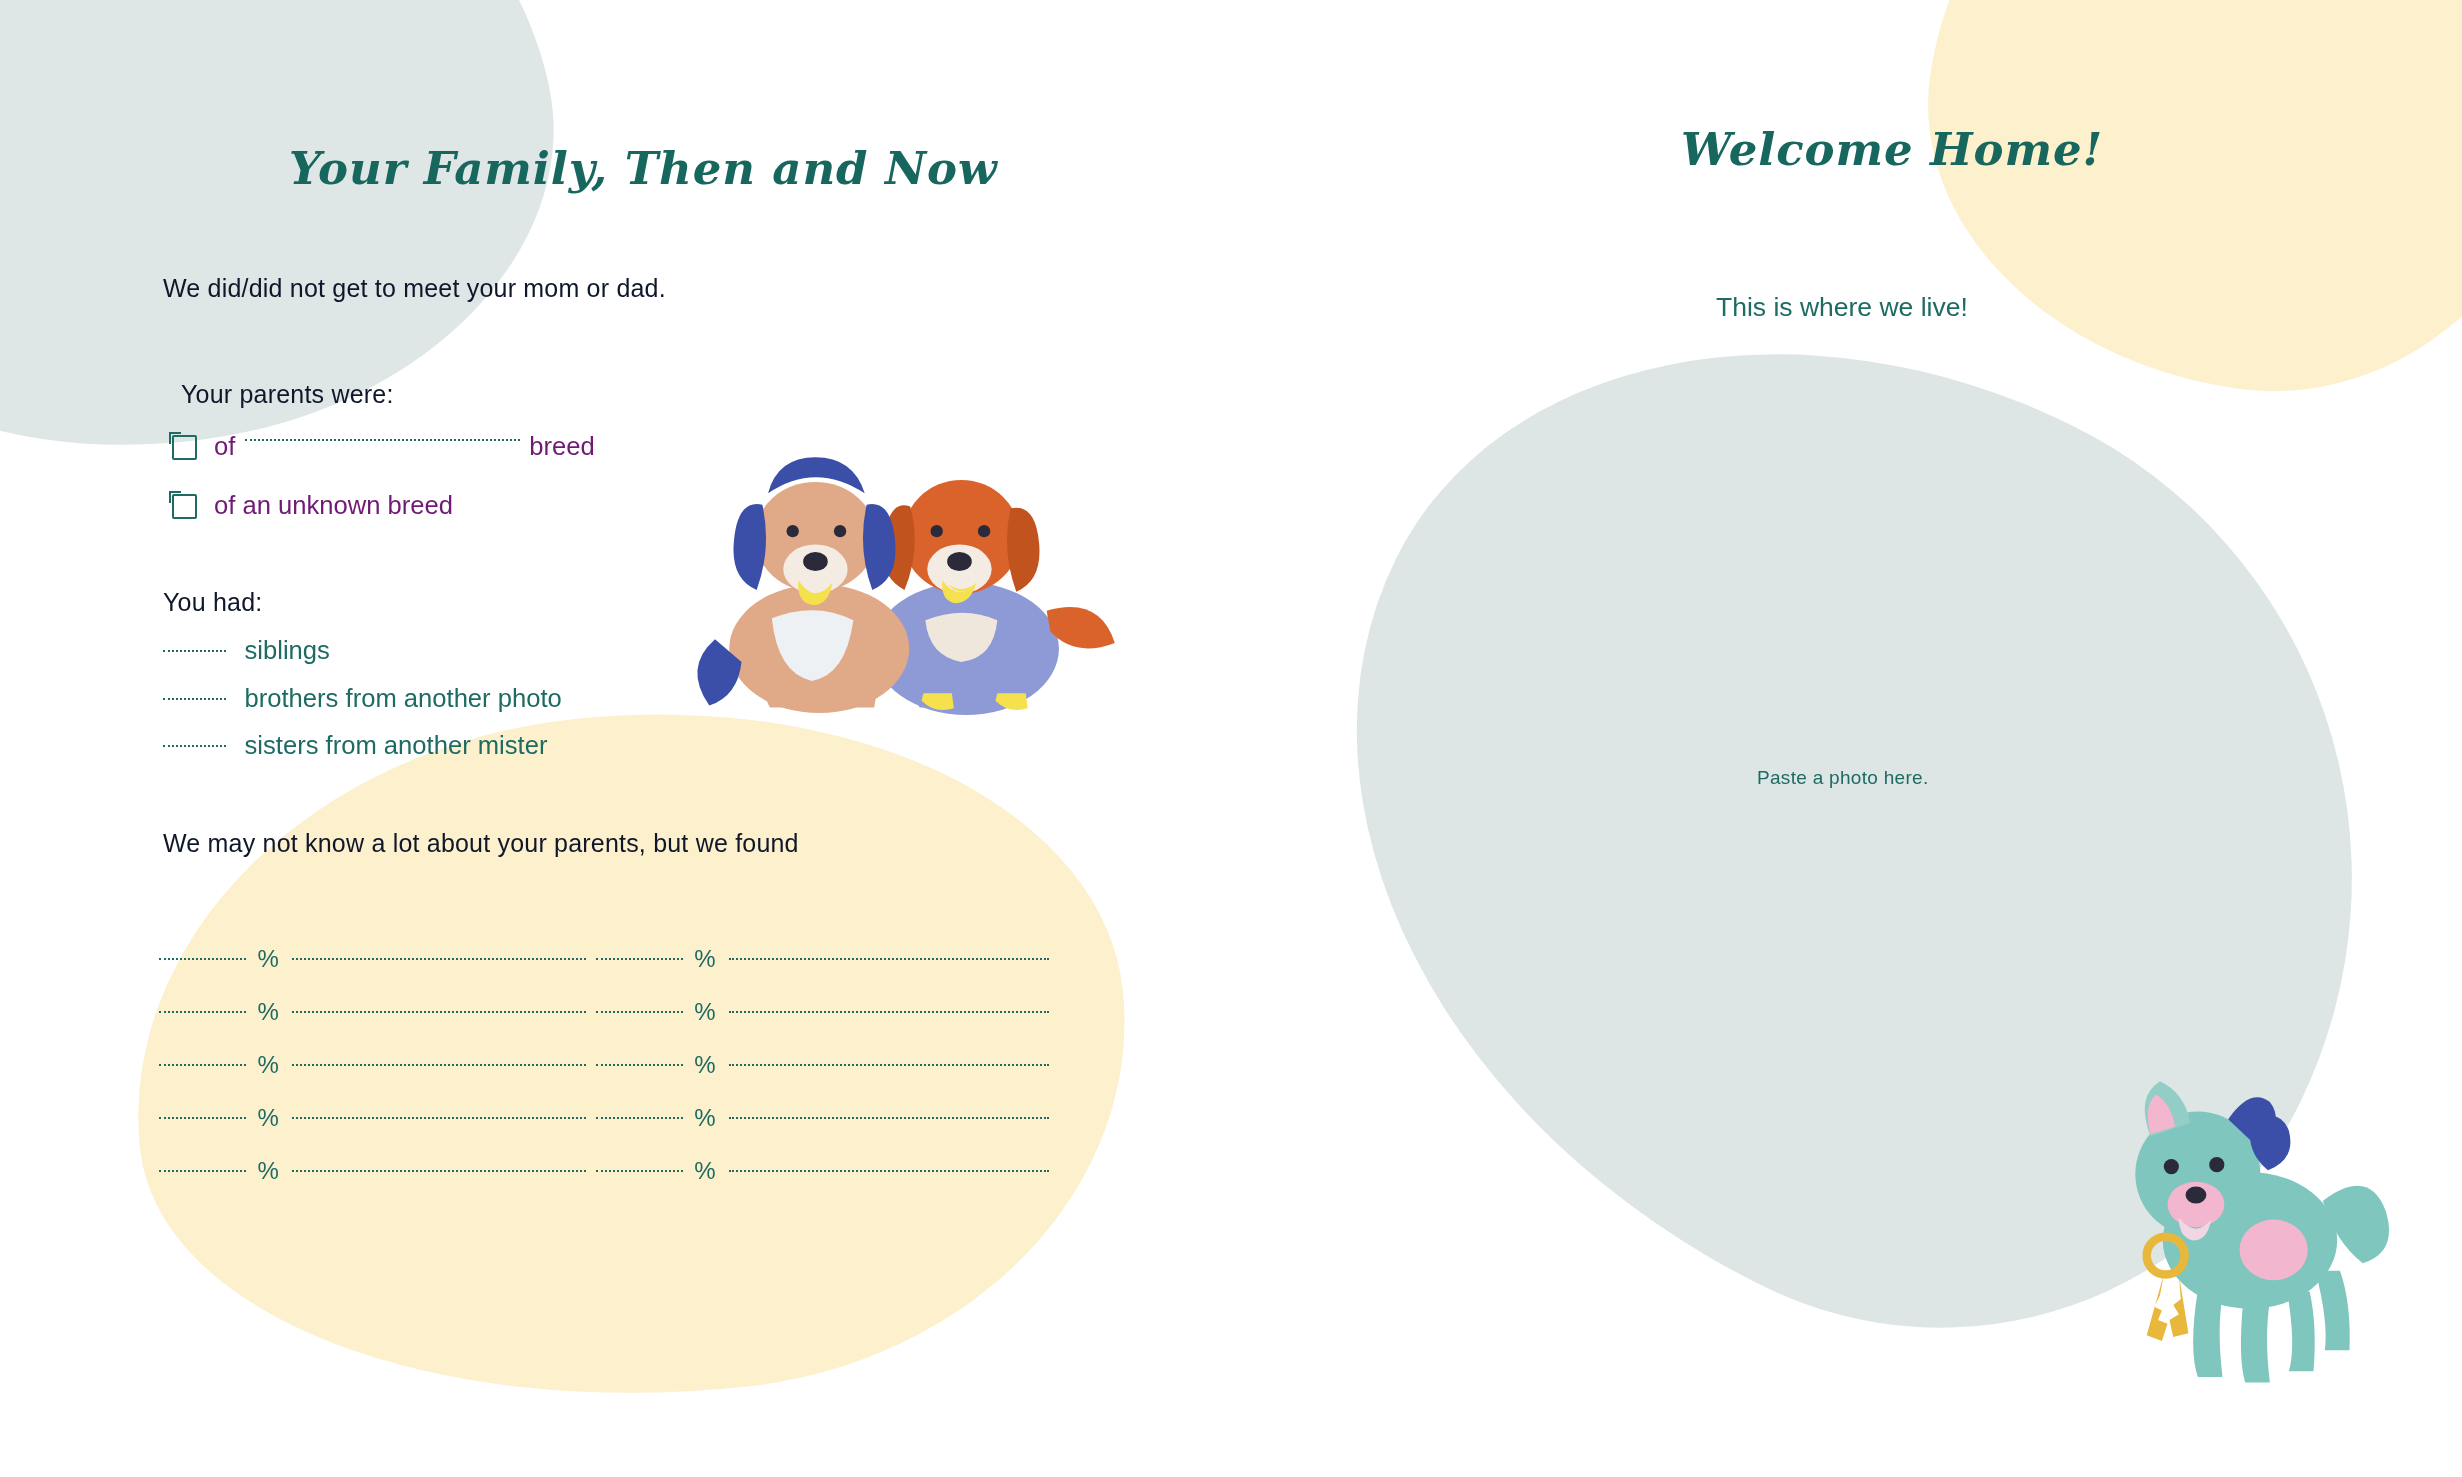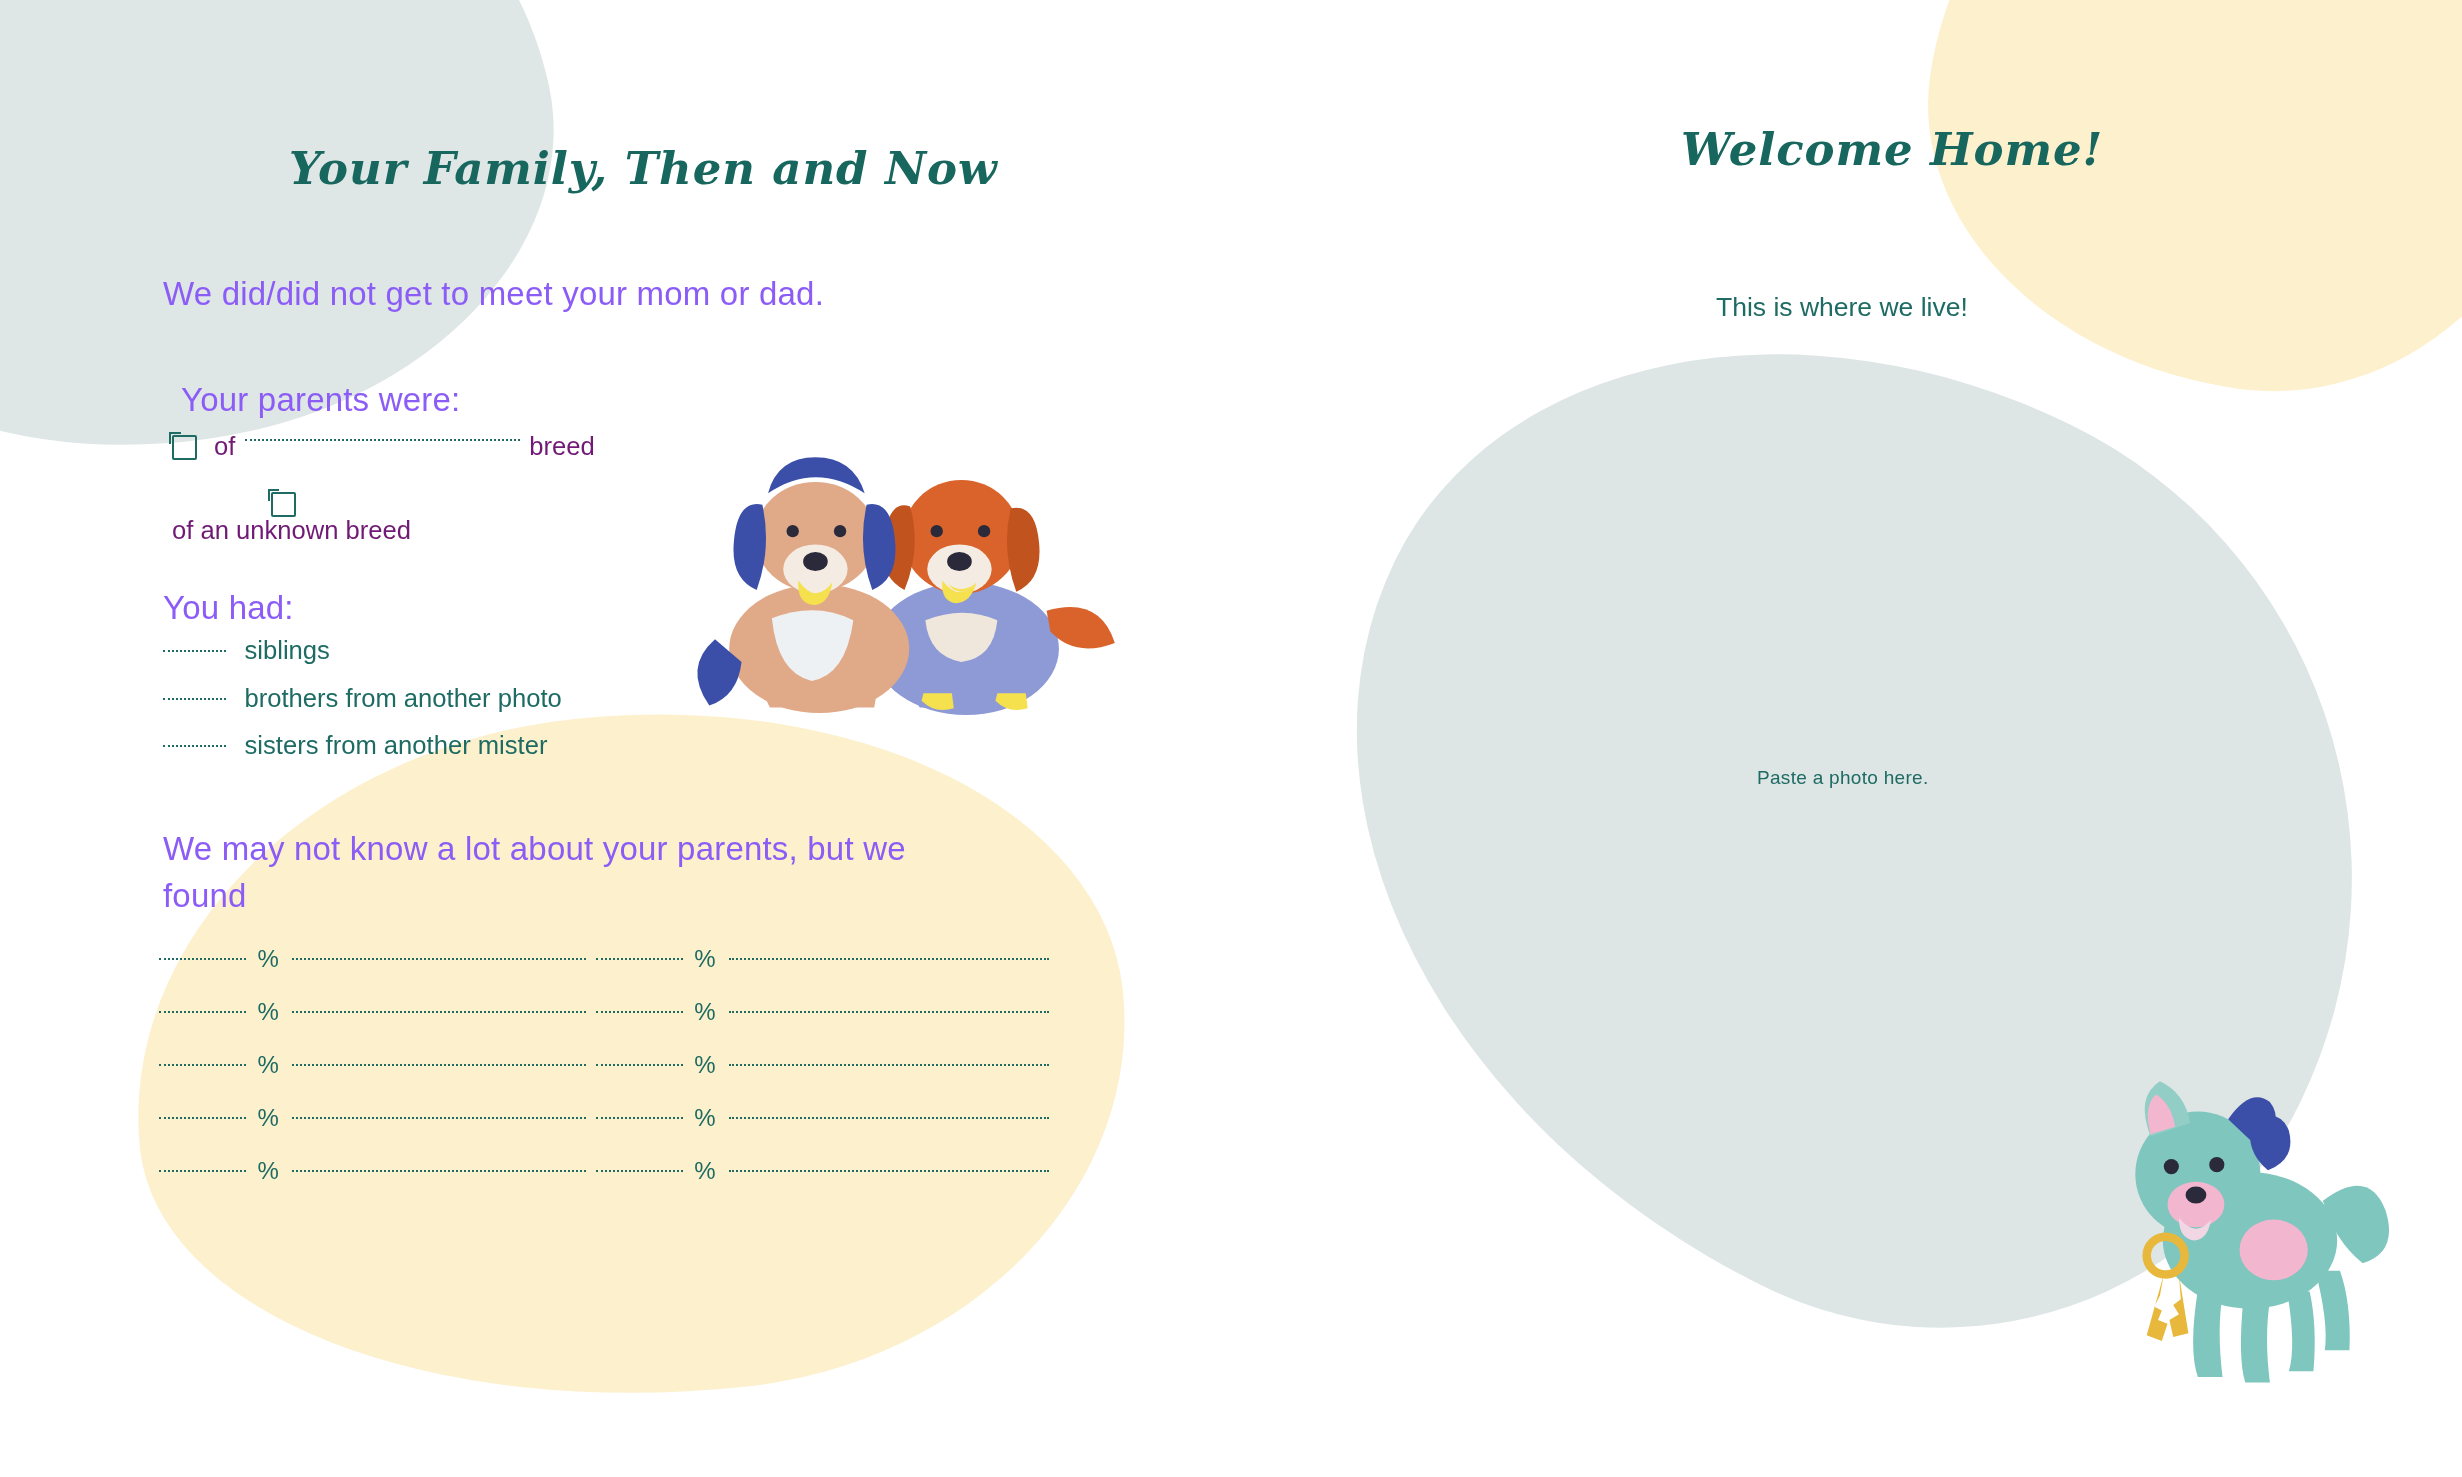--- a/index.html
+++ b/index.html
@@ -80,38 +80,38 @@
     color: #17675f;
     letter-spacing: 0.9px;
   }
   .left-heading {
     left: 289px;
     top: 142px;
     font-size: 45px;
   }
   .body-text {
     position: absolute;
-    color: #8b5cf6;
-    font-size: 33px;
+    color: #0f172a;
+    font-size: 25px;
     line-height: 1.42;
     letter-spacing: 0.2px;
   }
   .l-intro { left: 163px; top: 271px; }
   .l-parents { left: 181px; top: 377px; }
 
   .check-row {
     position: absolute;
     left: 172px;
     display: flex;
     align-items: center;
     font-size: 25.6px;
     color: #701a75;
   }
   .check-row-1 { top: 432px; }
-  .check-row-2 { top: 491px; flex-direction: column; }
+  .check-row-2 { top: 491px; }
   .checkbox {
     width: 21px;
     height: 21px;
     border: 2.4px solid #1d6b63;
     border-radius: 1.9px;
     display: inline-block;
     margin-right: 17px;
     position: relative;
     top: 0.9px;
   }

